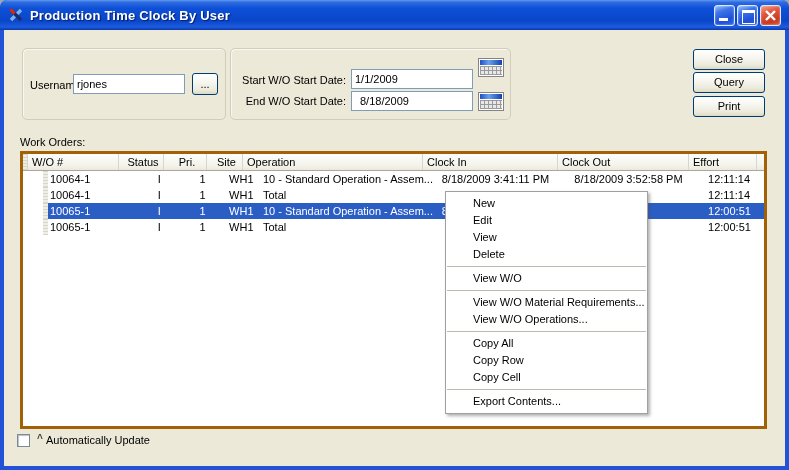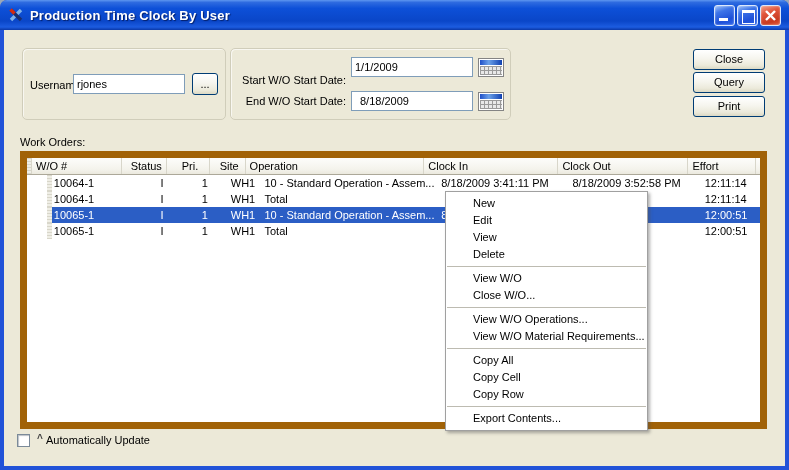--- a/index.html
+++ b/index.html
@@ -54,38 +54,38 @@
     position:absolute; border:1px solid #003c74; border-radius:3px;
     background:linear-gradient(180deg,#ffffff 0%,#f6f5ee 45%,#eceadb 80%,#dcd9c4 100%);
     font-family:"Liberation Sans", sans-serif; font-size:11px; color:#000;
     text-align:center; cursor:default;
   }
   #username-label { left:26px; top:49px; }
   #username-input { left:69px; top:44px; width:112px; }
   #browse-btn { left:188px; top:43px; width:26px; height:22px; line-height:18px; }
   #start-date-label, #end-date-label { left:230px; width:112px; text-align:right; }
   #start-date-label { top:44px; } #end-date-label { top:65px; }
-  #start-date-input { left:347px; top:27px; width:122px; }
+  #start-date-input { left:347px; top:39px; width:122px; }
   #end-date-input   { left:347px; top:61px; width:122px;padding-left:8px; }
   .cal-btn { position:absolute; left:474px; width:26px; height:19px; border:1px solid #848484; background:#fff; }
   #cal-start { top:28px; } #cal-end { top:62px; }
   .cal-top { position:absolute; top:1px; left:1px; right:1px; height:5px;
     background:linear-gradient(90deg,#2050c8,#6aa0e8 40%,#1040b0); }
   .cal-grid { position:absolute; top:7px; left:1px; right:1px; bottom:1px;
     background-image:repeating-linear-gradient(to right,#9a9a9a 0 1px,transparent 1px 4px),
                      repeating-linear-gradient(to bottom,#9a9a9a 0 1px,transparent 1px 4px);
     background-color:#e8e8e8; }
   #close-btn { left:689px; top:19px; width:72px; height:21px; line-height:19px; }
   #query-btn { left:689px; top:42px; width:72px; height:21px; line-height:19px; }
   #print-btn { left:689px; top:66px; width:72px; height:21px; line-height:19px; }
   
   #work-orders-label { left:16px; top:106px; }
   #table {
     position:absolute; left:16px; top:121px; width:747px; height:278px;
-    border:7px solid #a16207; background:#fff; overflow:hidden;
+    border:3px solid #a16207; background:#fff; overflow:hidden;
   }
   #thead { display:flex; height:17px;
     background:linear-gradient(180deg,#fdfdfb 0%,#f4f3ec 70%,#ebe9de 100%);
     border-bottom:1px solid #aca899; }
   #thead .hcell { line-height:16px; padding-left:4px; border-right:1px solid #d8d6ca;
     white-space:nowrap; overflow:hidden; }
   #thead .hfill { flex:1; border-right:none; }
   .tbl-row { display:flex; height:16px; line-height:16px;margin-left:20px; }
   .cell { white-space:nowrap; overflow:hidden; padding-left:4px; }
   .c-strip { width:5px; padding:0;
@@ -228,28 +228,27 @@
         </div>
     </div>
 
     <div id="context-menu">
         <div class="menu-item">New</div>
         <div class="menu-item">Edit</div>
         <div class="menu-item">View</div>
         <div class="menu-item">Delete</div>
         <div class="menu-sep"></div>
         <div class="menu-item">View W/O</div>
-        <div class="menu-item">Close W/O...</div>
-        <div class="menu-sep"></div>
+        <div class="menu-sep"></div>
+        <div class="menu-item">View W/O Material Requirements...</div>
         <div class="menu-item">View W/O Operations...</div>
-        <div class="menu-item">View W/O Material Requirements...</div>
         <div class="menu-sep"></div>
         <div class="menu-item">Copy All</div>
+        <div class="menu-item">Copy Row</div>
         <div class="menu-item">Copy Cell</div>
-        <div class="menu-item">Copy Row</div>
         <div class="menu-sep"></div>
         <div class="menu-item">Export Contents...</div>
       </div>
 
     <div id="auto-update-box"></div>
     <span id="auto-update-marker">^</span>
     <span id="auto-update-label">Automatically Update</span>
 
   </div>
 </div>

